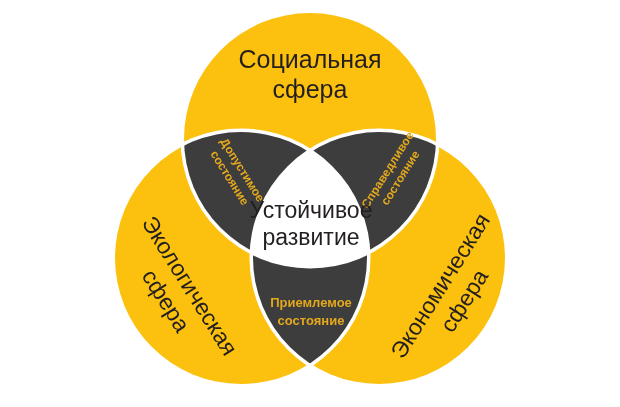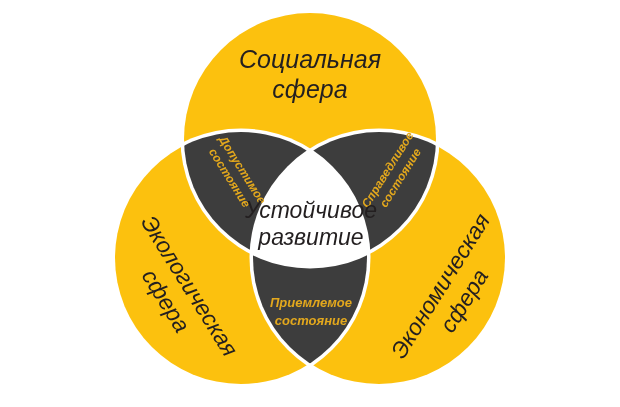--- a/index.html
+++ b/index.html
@@ -12,21 +12,20 @@
     width: 620px;
     height: 407px;
     overflow: hidden;
     font-family: "Liberation Sans", sans-serif;
   }
   #diagram-root {
     position: relative;
     width: 620px;
     height: 407px;
     background: #eab308;
-    font-style: italic;
   }
   svg#venn {
     display: block;
     width: 620px;
     height: 407px;
   }
   .circle-label {
     font-family: "Liberation Sans", sans-serif;
     font-weight: 400;
     fill: #231f20;

